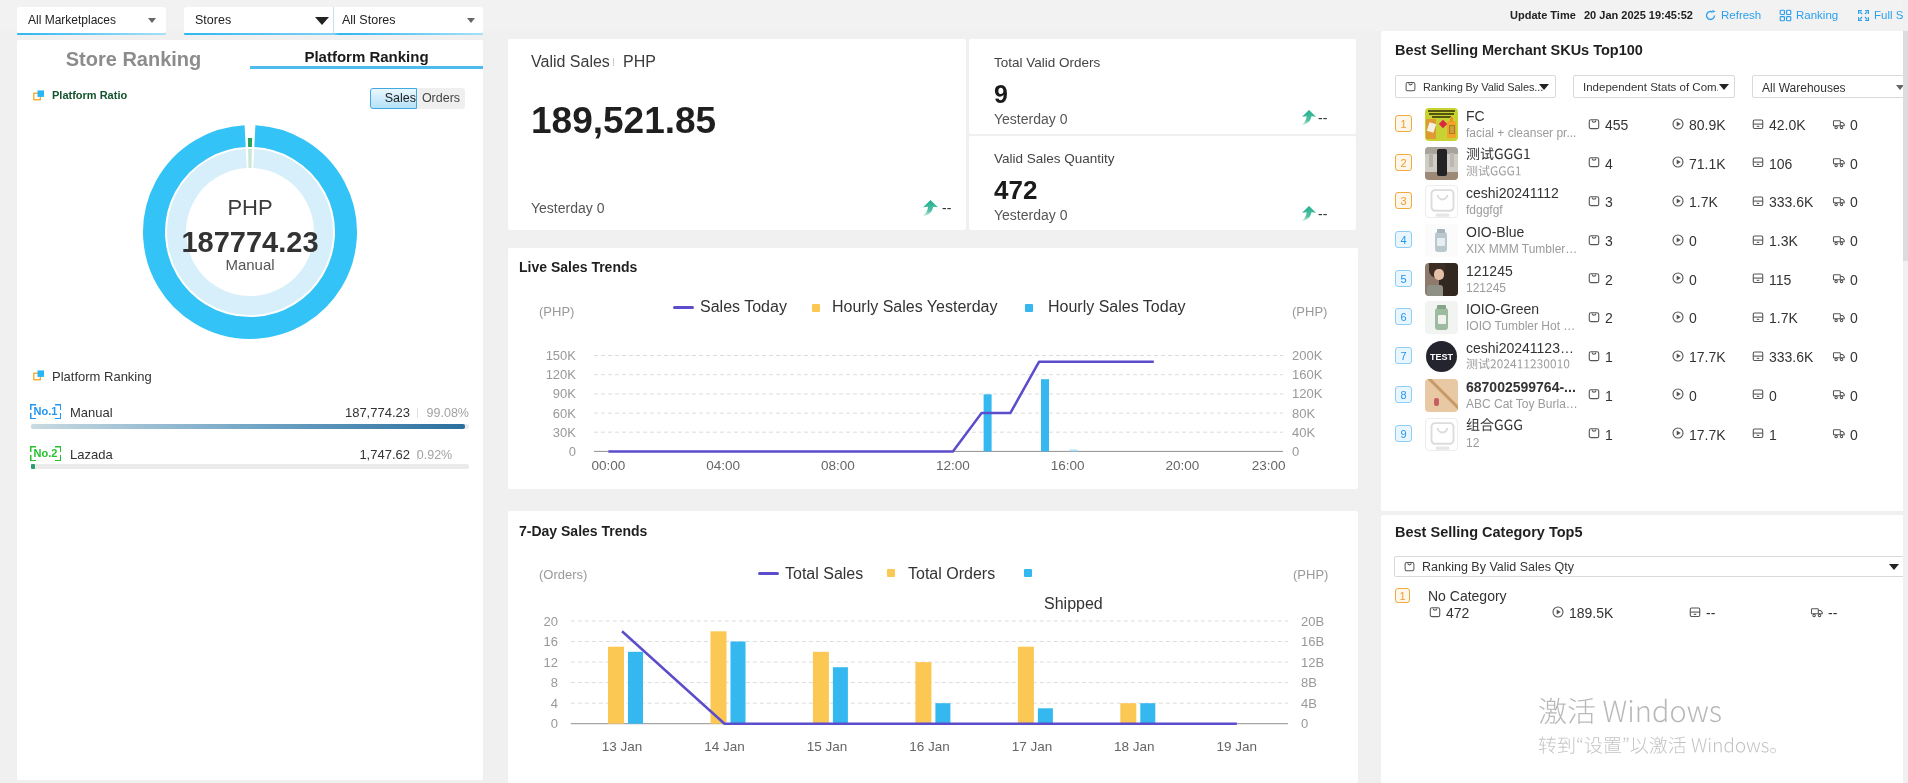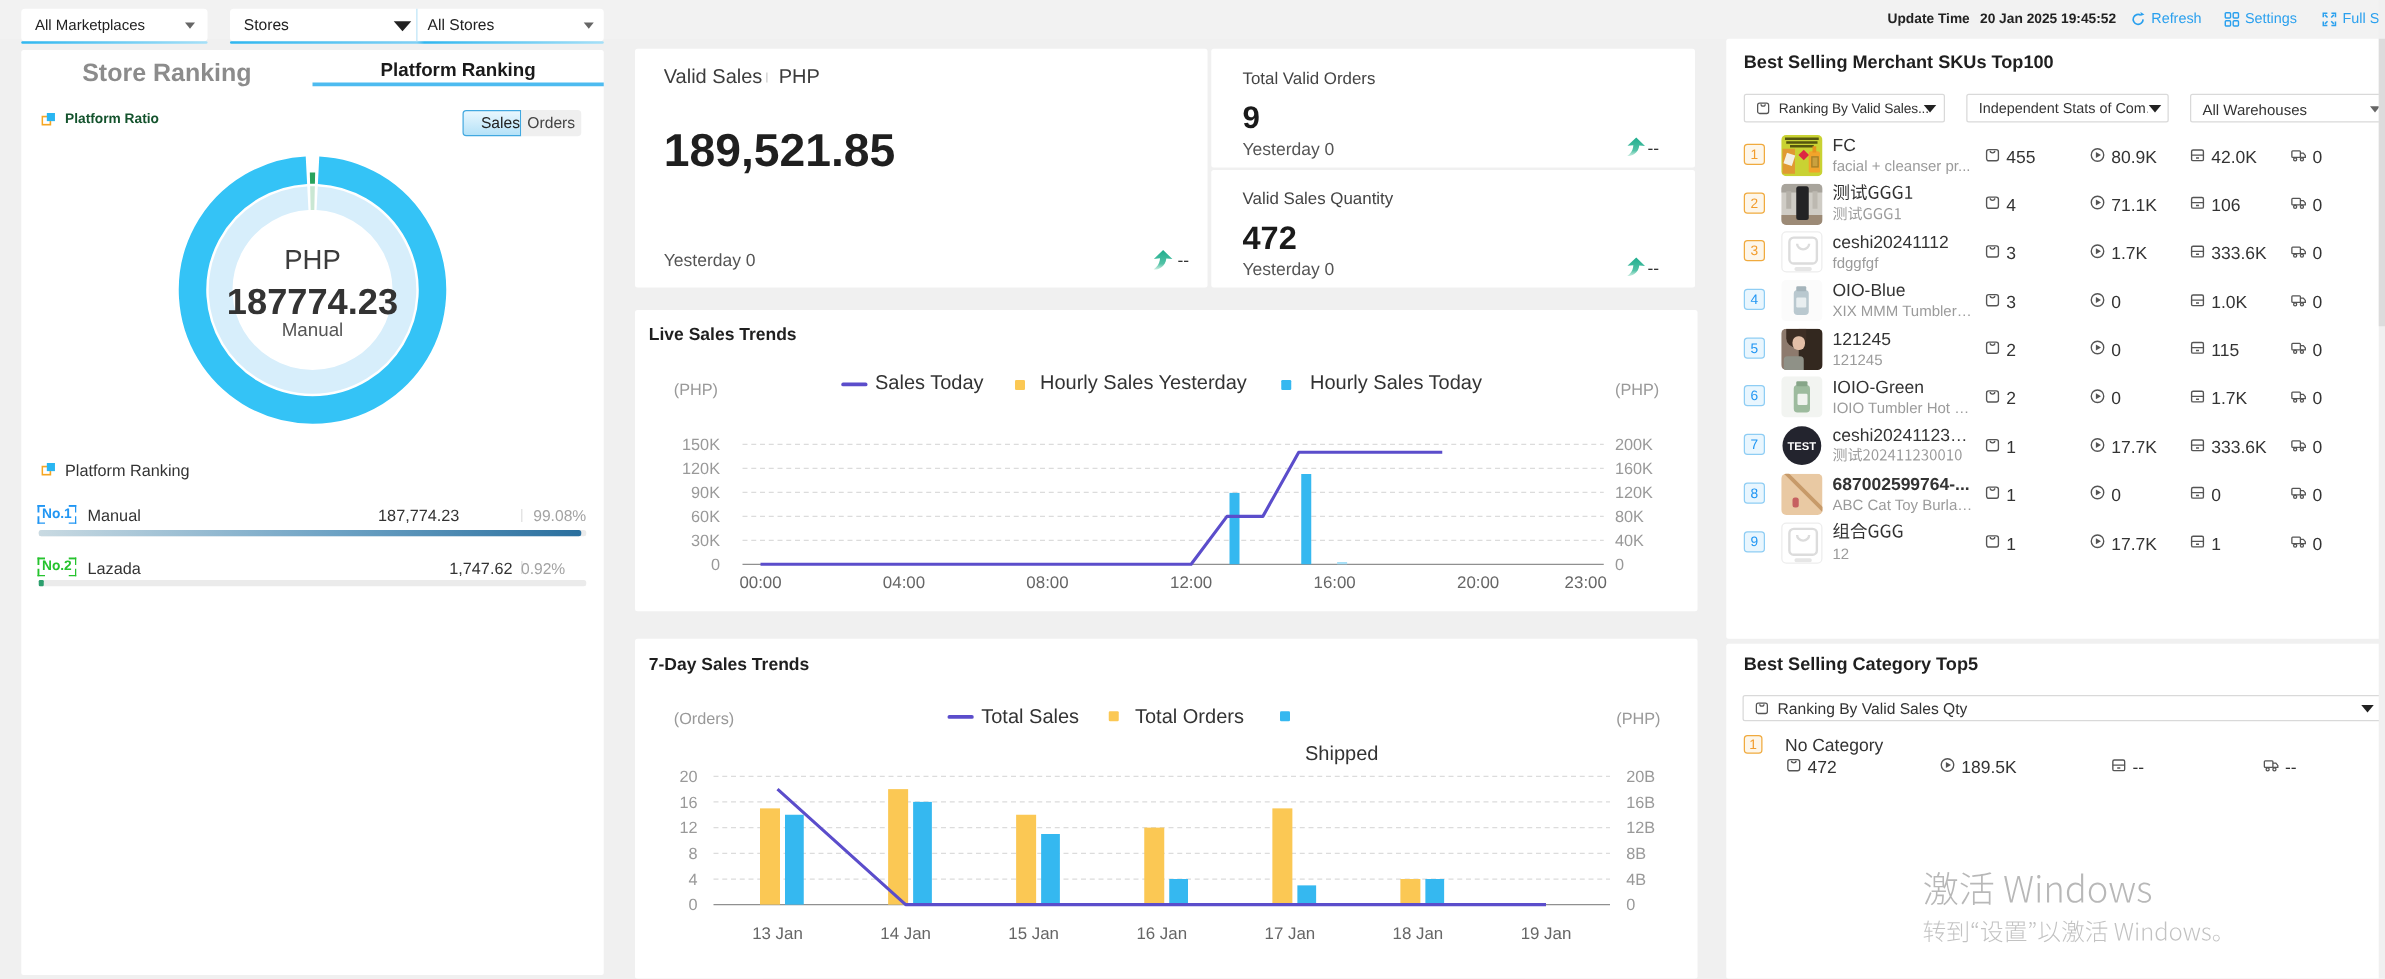--- a/index.html
+++ b/index.html
@@ -97,21 +97,21 @@
   </div>
 <span class="abs" style="left:1510px;top:9px;font-size:11px;color:#222;font-weight:bold;">Update Time</span>
 <span class="abs" style="left:1584px;top:9px;font-size:11px;color:#222;font-weight:bold;">20 Jan 2025 19:45:52</span>
 <svg class="abs" style="left:1704px;top:9px" width="13" height="13" viewBox="0 0 16 16">
     <use href="#refr"></use>
   </svg>
 <span class="link abs" style="left:1721px;top:9px;">Refresh</span>
 <svg class="abs" style="left:1779px;top:9px" width="13" height="13" viewBox="0 0 16 16">
     <use href="#grid4"></use>
   </svg>
-<span class="link abs" style="left:1796px;top:9px;">Settings</span>
+<span class="link abs" style="left:1796px;top:9px;">Ranking</span>
 <svg class="abs" style="left:1857px;top:9px" width="13" height="13" viewBox="0 0 16 16">
     <use href="#expd"></use>
   </svg>
 <span class="link abs" style="left:1874px;top:9px;white-space:nowrap;">Full Scr</span>
 <div class="card" style="left:17px;top:40px;width:466px;height:740px;"></div>
 <div class="abs" style="left:17px;top:48px;width:233px;text-align:center;font-size:20px;font-weight:bold;color:#8c8c8c;">Store Ranking</div>
 <div class="abs" style="left:250px;top:48px;width:233px;text-align:center;font-size:15px;font-weight:bold;color:#1a1a1a;">Platform Ranking</div>
 <div class="abs" style="left:250px;top:66px;width:233px;height:3px;background:#4dbbf0;"></div>
 <svg class="abs" style="left:33px;top:90px" width="13" height="13" viewBox="0 0 16 16">
     <use href="#sq2"></use>
@@ -127,21 +127,21 @@
 </svg>
 <div class="abs" style="left:150px;top:195px;width:200px;text-align:center;font-size:22px;color:#3c3c3c;">PHP</div>
 <div class="abs" style="left:150px;top:226px;width:200px;text-align:center;font-size:29px;font-weight:bold;color:#333;">187774.23</div>
 <div class="abs" style="left:150px;top:256px;width:200px;text-align:center;font-size:15px;color:#555;">Manual</div>
 <svg class="abs" style="left:33px;top:370px" width="13" height="13" viewBox="0 0 16 16">
     <use href="#sq2"></use>
   </svg>
 <span class="abs" style="left:52px;top:369px;font-size:13px;color:#333;">Platform Ranking</span>
 <div class="abs" style="left:30px;top:404px;width:31px;height:15px;font-size:11px;font-weight:bold;color:#2196f3;text-align:center;line-height:15px;background:linear-gradient(#2196f3,#2196f3) 0 0/6px 1.5px no-repeat,linear-gradient(#2196f3,#2196f3) 0 0/1.5px 6px no-repeat,linear-gradient(#2196f3,#2196f3) 100% 0/6px 1.5px no-repeat,linear-gradient(#2196f3,#2196f3) 100% 0/1.5px 6px no-repeat,linear-gradient(#2196f3,#2196f3) 0 100%/6px 1.5px no-repeat,linear-gradient(#2196f3,#2196f3) 0 100%/1.5px 6px no-repeat,linear-gradient(#2196f3,#2196f3) 100% 100%/6px 1.5px no-repeat,linear-gradient(#2196f3,#2196f3) 100% 100%/1.5px 6px no-repeat;">No.1</div>
 <span class="abs" style="left:70px;top:405px;font-size:13px;color:#333;">Manual</span>
-<span class="abs" style="left:260px;top:405px;width:150px;text-align:center;font-size:13px;color:#333;">187,774.23</span>
+<span class="abs" style="left:260px;top:405px;width:150px;text-align:right;font-size:13px;color:#333;">187,774.23</span>
 <span class="abs" style="left:416px;top:406px;font-size:11px;color:#ddd;">|</span>
 <span class="abs" style="left:400px;top:406px;width:69px;text-align:right;font-size:12.5px;color:#a3a3a3;">99.08%</span>
 <div class="abs" style="left:31px;top:424px;width:438px;height:4.5px;background:#ebebeb;border-radius:2px;">
     <div style="position:absolute;left:0;top:0;width:99.08%;height:4.5px;border-radius:2px;background:linear-gradient(90deg,#c9dae2,#6da2c4 55%,#2a6f9e);"></div>
   </div>
 <div class="abs" style="left:30px;top:446px;width:31px;height:15px;font-size:11px;font-weight:bold;color:#26c32e;text-align:center;line-height:15px;background:linear-gradient(#26c32e,#26c32e) 0 0/6px 1.5px no-repeat,linear-gradient(#26c32e,#26c32e) 0 0/1.5px 6px no-repeat,linear-gradient(#26c32e,#26c32e) 100% 0/6px 1.5px no-repeat,linear-gradient(#26c32e,#26c32e) 100% 0/1.5px 6px no-repeat,linear-gradient(#26c32e,#26c32e) 0 100%/6px 1.5px no-repeat,linear-gradient(#26c32e,#26c32e) 0 100%/1.5px 6px no-repeat,linear-gradient(#26c32e,#26c32e) 100% 100%/6px 1.5px no-repeat,linear-gradient(#26c32e,#26c32e) 100% 100%/1.5px 6px no-repeat;">No.2</div>
 <span class="abs" style="left:70px;top:447px;font-size:13px;color:#333;">Lazada</span>
 <span class="abs" style="left:260px;top:447px;width:150px;text-align:right;font-size:13px;color:#333;">1,747.62</span>
 <span class="abs" style="left:416px;top:448px;font-size:11px;color:#ddd;">|</span>
 <span class="abs" style="left:400px;top:448px;width:69px;text-align:center;font-size:12.5px;color:#a3a3a3;">0.92%</span>
@@ -382,21 +382,21 @@
     <use href="#bag"></use>
   </svg>
 <span class="statnum abs" style="left:1605px;top:233px;">3</span>
 <svg class="abs" style="left:1671px;top:233px" width="14" height="14" viewBox="0 0 16 16">
     <use href="#play"></use>
   </svg>
 <span class="statnum abs" style="left:1689px;top:233px;">0</span>
 <svg class="abs" style="left:1751px;top:233px" width="14" height="14" viewBox="0 0 16 16">
     <use href="#boxi"></use>
   </svg>
-<span class="statnum abs" style="left:1769px;top:233px;">1.0K</span>
+<span class="statnum abs" style="left:1769px;top:233px;">1.3K</span>
 <svg class="abs" style="left:1832px;top:233px" width="14" height="14" viewBox="0 0 16 16">
     <use href="#truck"></use>
   </svg>
 <span class="statnum abs" style="left:1850px;top:233px;">0</span>
 <div class="badge b" style="left:1395px;top:270px;">5</div>
 <div class="img" style="left:1425px;top:263px;">
     <div style="width:100%;height:100%;background:#8d7a6d;position:relative;">
       <div style="position:absolute;left:14px;top:0px;width:19px;height:33px;background:#33281f;"></div>
       <div style="position:absolute;left:4px;top:0px;width:16px;height:15px;background:#3d2e24;border-radius:0 0 50% 50%;"></div>
       <div style="position:absolute;left:9px;top:6px;width:10px;height:11px;background:#e3bfa7;border-radius:45%;"></div>

